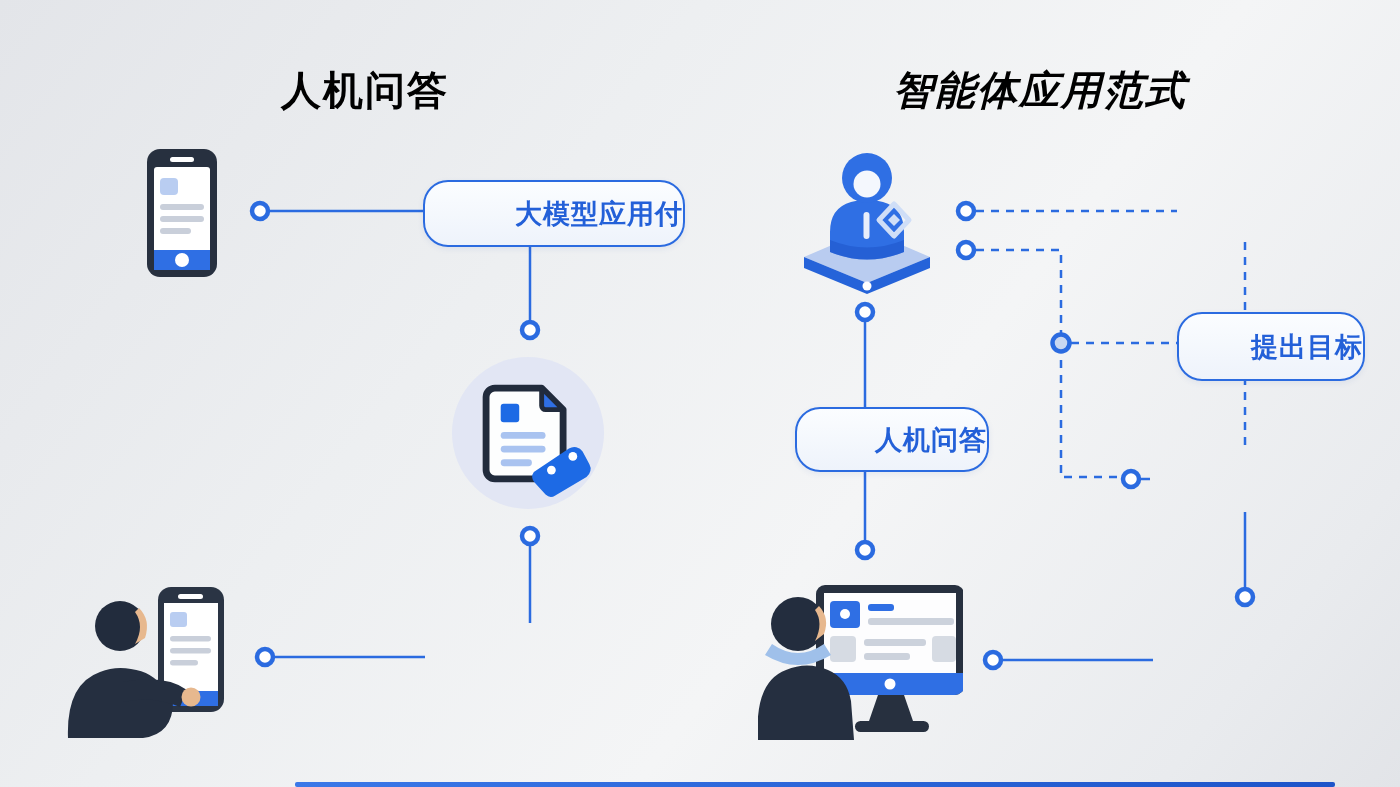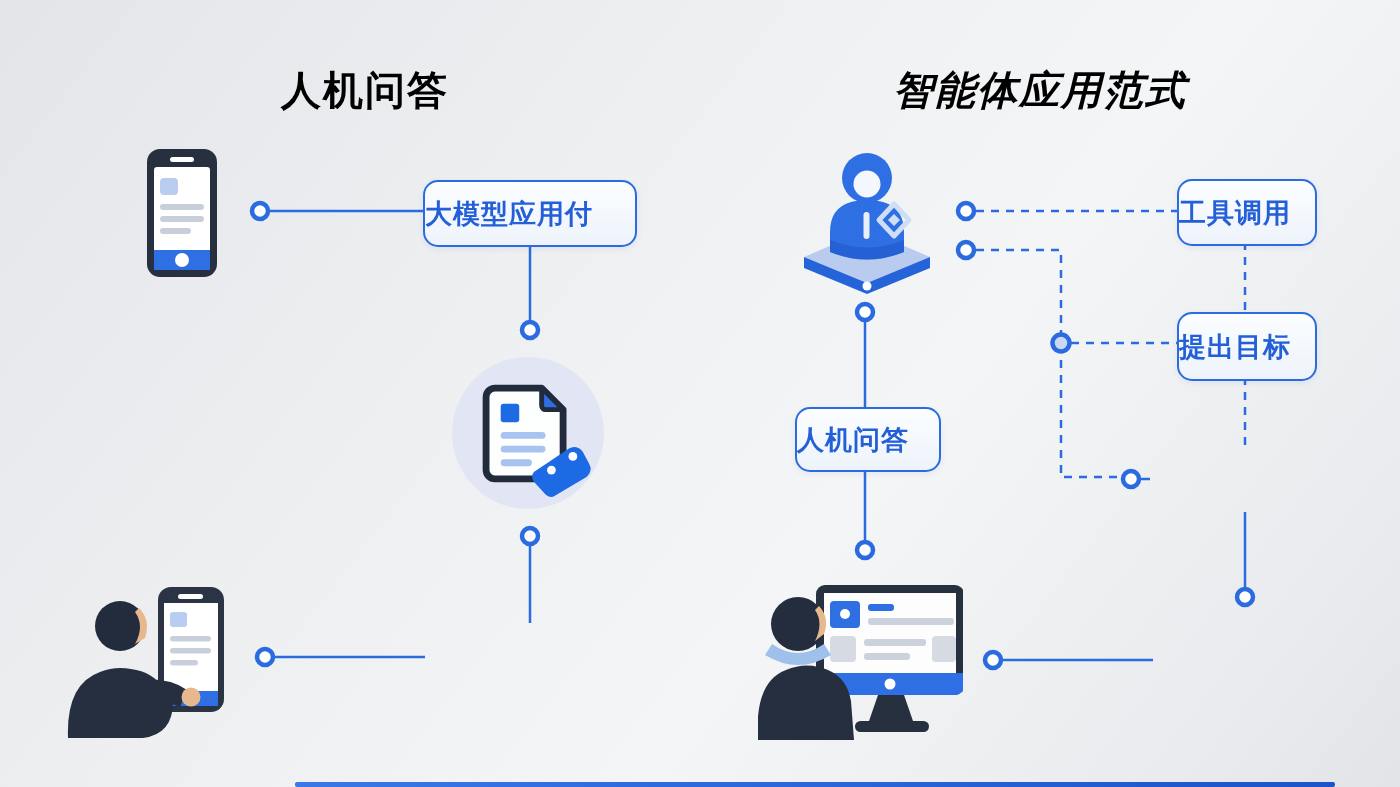--- a/index.html
+++ b/index.html
@@ -7,25 +7,26 @@
     width:1400px;height:787px;position:relative;overflow:hidden;
     font-family:"Liberation Sans","DejaVu Sans",sans-serif;
     background:linear-gradient(128deg,#e3e5e9 0%,#edeff1 35%,#f4f5f6 62%,#e9ebee 88%,#e2e4e8 100%);
   }
   .stage{position:absolute;inset:0;}
   .title{
     position:absolute;font-size:40px;font-weight:800;color:#000000;
     text-align:center;letter-spacing:2px;
   }
   .fbox{
-    position:absolute;display:flex;align-items:center;justify-content:flex-start;gap:14px;
-    border:2.5px solid #2b6be0;border-radius:15px;
+    position:absolute;display:flex;align-items:center;justify-content:flex-end;gap:14px;
+    border:2.5px solid #2b6be0;border-radius:25px;
     background:linear-gradient(180deg,#fbfdff 0%,#eef3fb 100%);
     color:#2360d8;font-size:27px;font-weight:600;letter-spacing:1px;
     box-shadow:0 2px 6px rgba(40,80,160,0.08);
+    padding-left:48px;
   }
   .dash-inline{
     width:118px;height:5px;border-radius:3px;
     background:repeating-linear-gradient(90deg,#2b6be0 0 12px,transparent 12px 21px);
   }
   svg{display:block;}
   .connector-layer{position:absolute;left:0;top:0;}
   .icon{position:absolute;}
   .bottom-strip{
     position:absolute;bottom:0;left:295px;width:1040px;height:5px;border-radius:2px;
@@ -81,23 +82,20 @@
 
   <div class="fbox" style="left:423px;top:180px;width:210px;height:63px;">
     <span>大模型应用付</span>
   </div>
 
 
   <div class="fbox" style="left:795px;top:407px;width:142px;height:61px;">
     <span>人机问答</span>
   </div>
 
-  <div class="fbox" style="left:1177px;top:179px;width:136px;height:63px;">
-    <span>工具调用</span>
-  </div>
 
   <div class="fbox" style="left:1177px;top:312px;width:136px;height:65px;">
     <span>提出目标</span>
   </div>
 
 
 
   <svg class="icon" style="left:146px;top:148px;" width="72" height="130" viewBox="0 0 72 130">
     <rect x="1" y="1" width="70" height="128" rx="13" fill="#27303f"></rect>
     <rect x="24" y="9" width="24" height="5" rx="2.5" fill="#ffffff"></rect>

